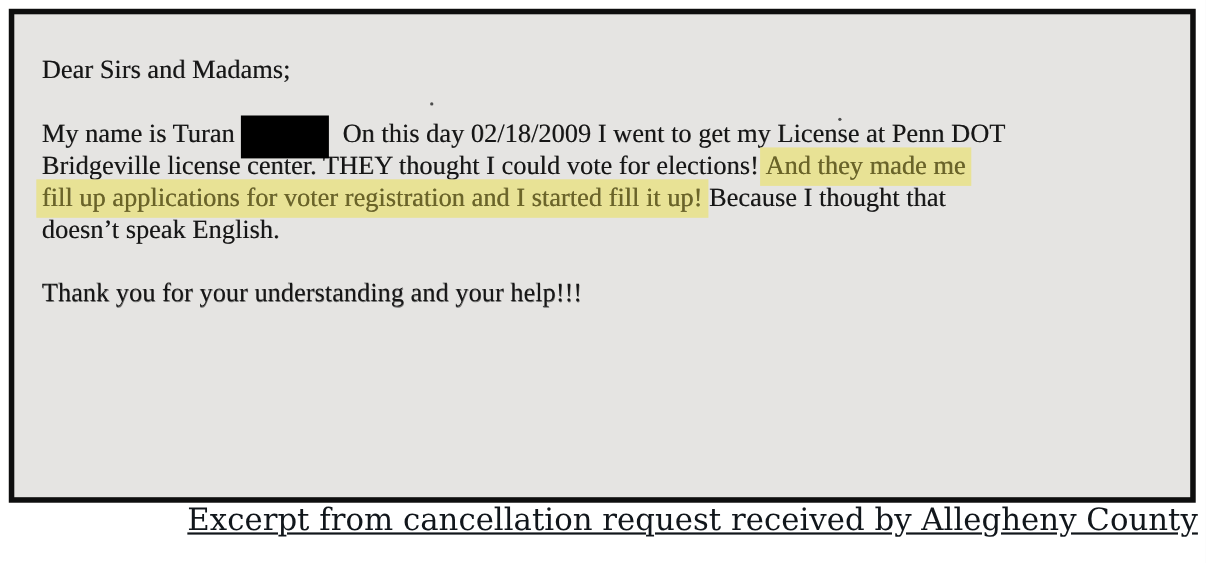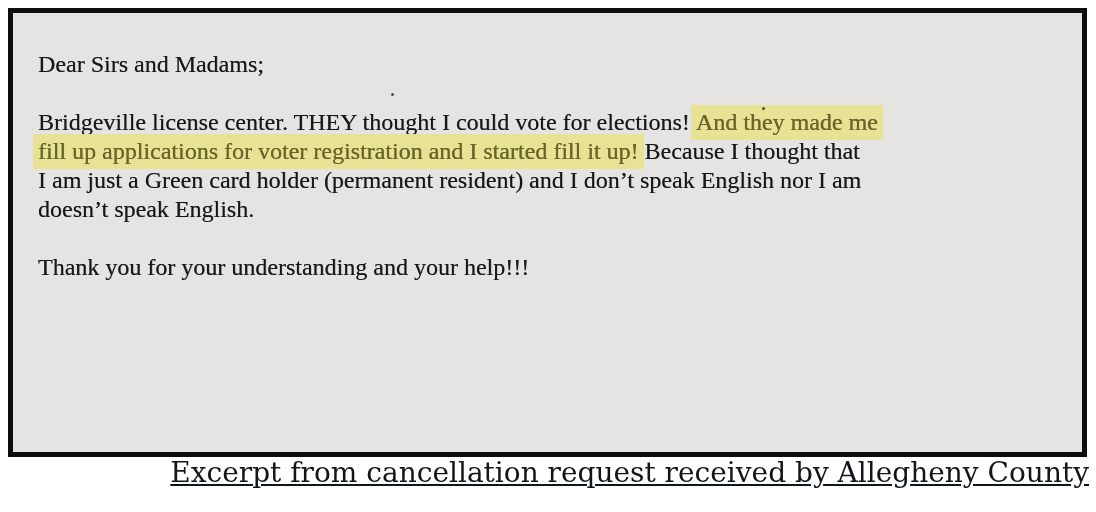--- a/index.html
+++ b/index.html
@@ -82,23 +82,23 @@
 </style>
 </head>
 <body>
 
 <div class="stage">
 
   <div class="scan-box">
     <div>
         <div class="line"><span>Dear Sirs and Madams;</span></div>
         <div class="line blank"></div>
+        <div class="line"><span>My name is Turan</span><span class="redaction"></span><span>On this day 02/18/2009 I went to get my License at Penn DOT</span></div>
         <div class="line"><span>Bridgeville license center. THEY thought I could vote for elections! </span><span class="hl">And they made me</span></div>
         <div class="line"><span class="hl">fill up applications for voter registration and I started fill it up!</span><span> Because I thought that</span></div>
-        <div class="line"><span>I am just a Green card holder (permanent resident) and I don’t speak English nor I am</span></div>
         <div class="line"><span>doesn’t speak English.</span></div>
         <div class="line blank"></div>
         <div class="line"><span>Thank you for your understanding and your help!!!</span></div>
       </div>
 
   </div>
 
   <div class="speck s1"></div>
   <div class="speck s2"></div>
 

